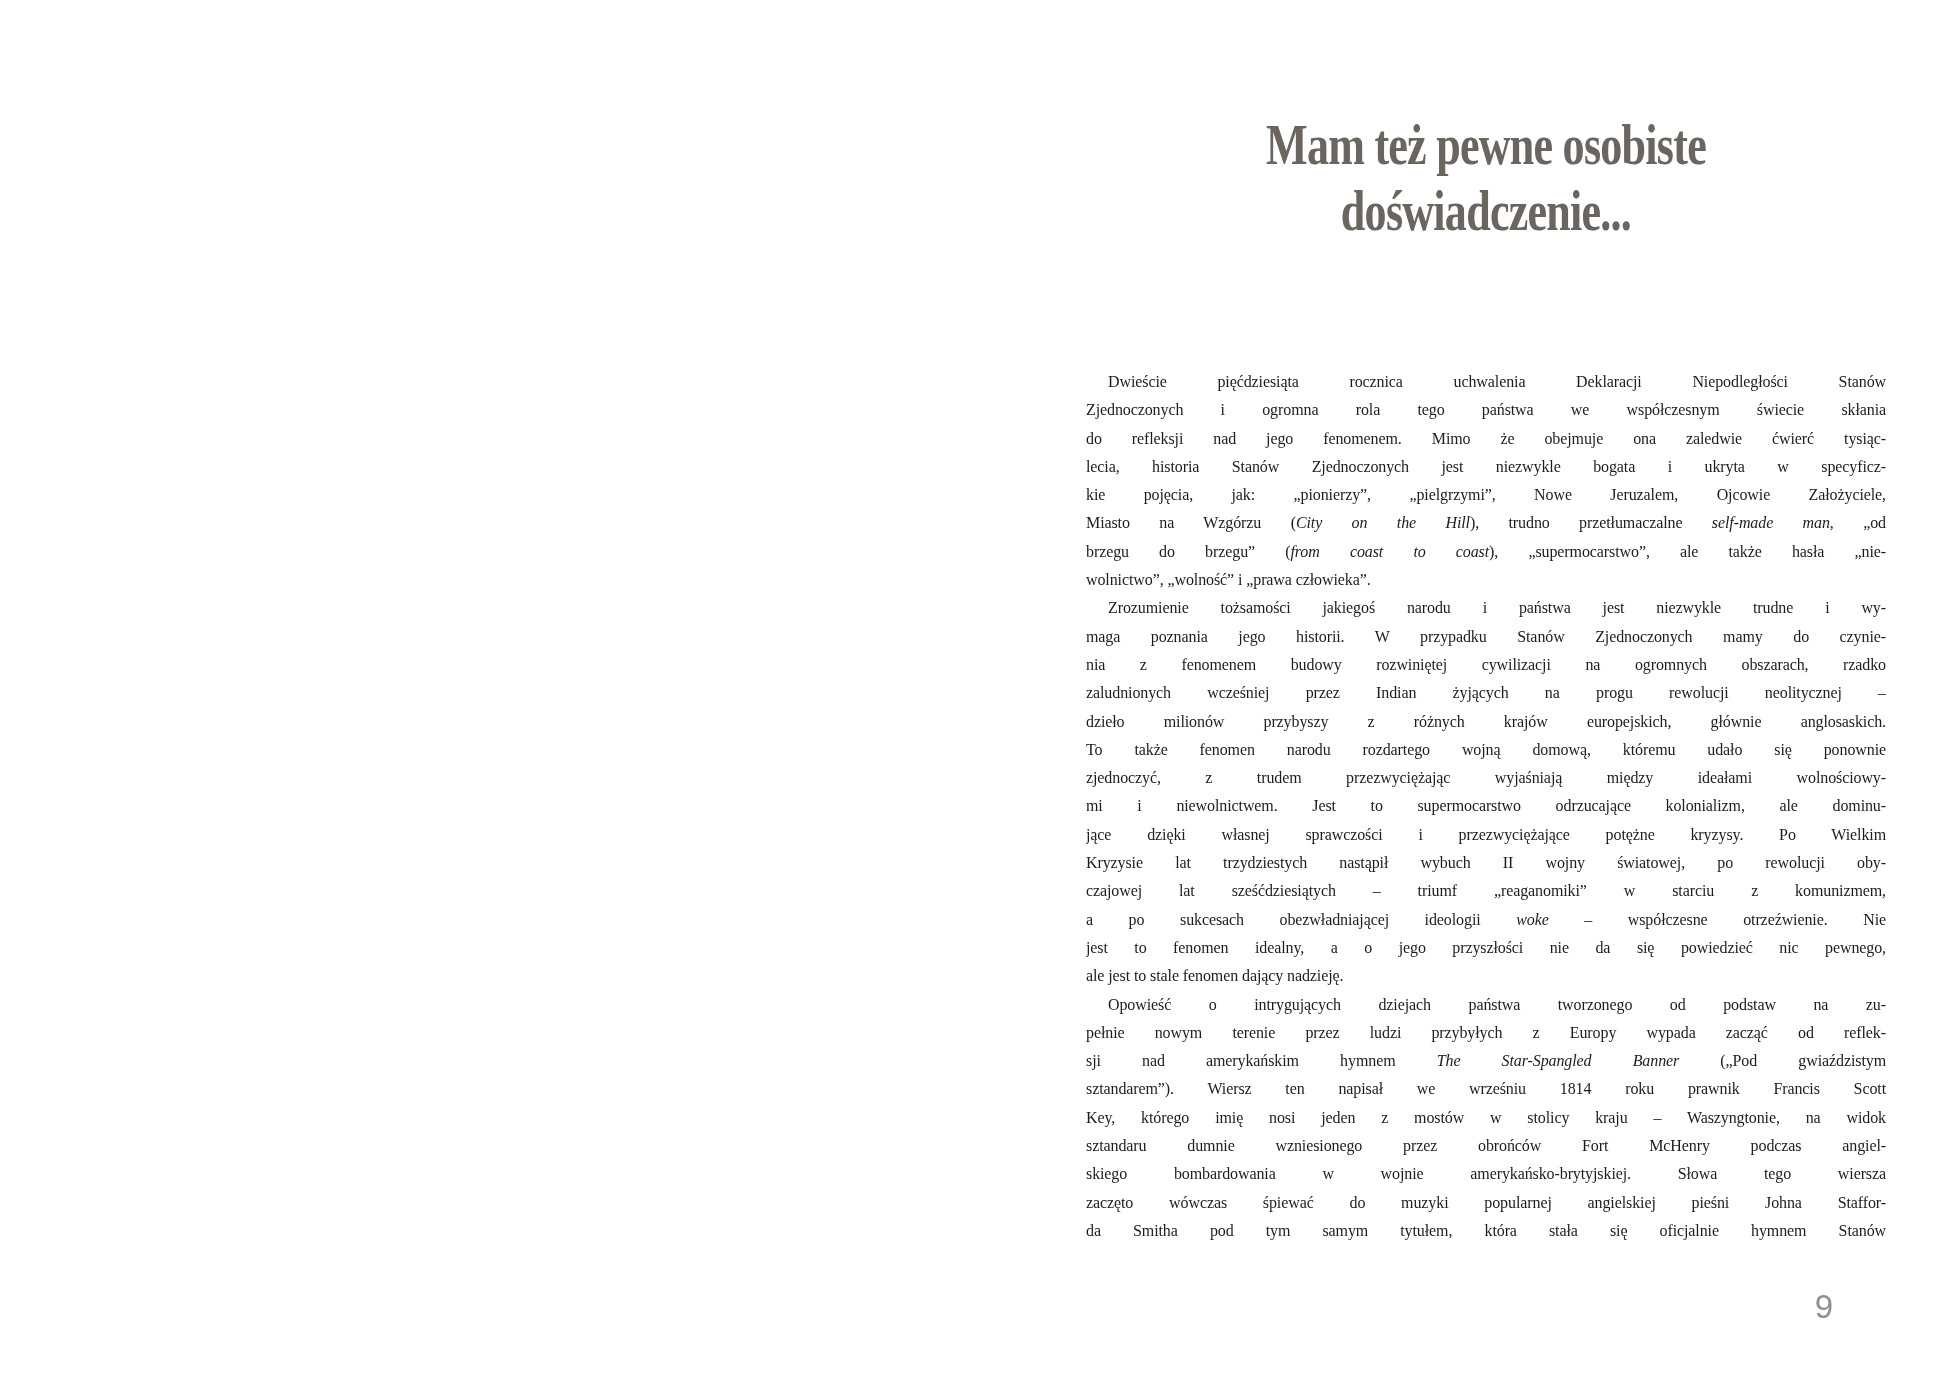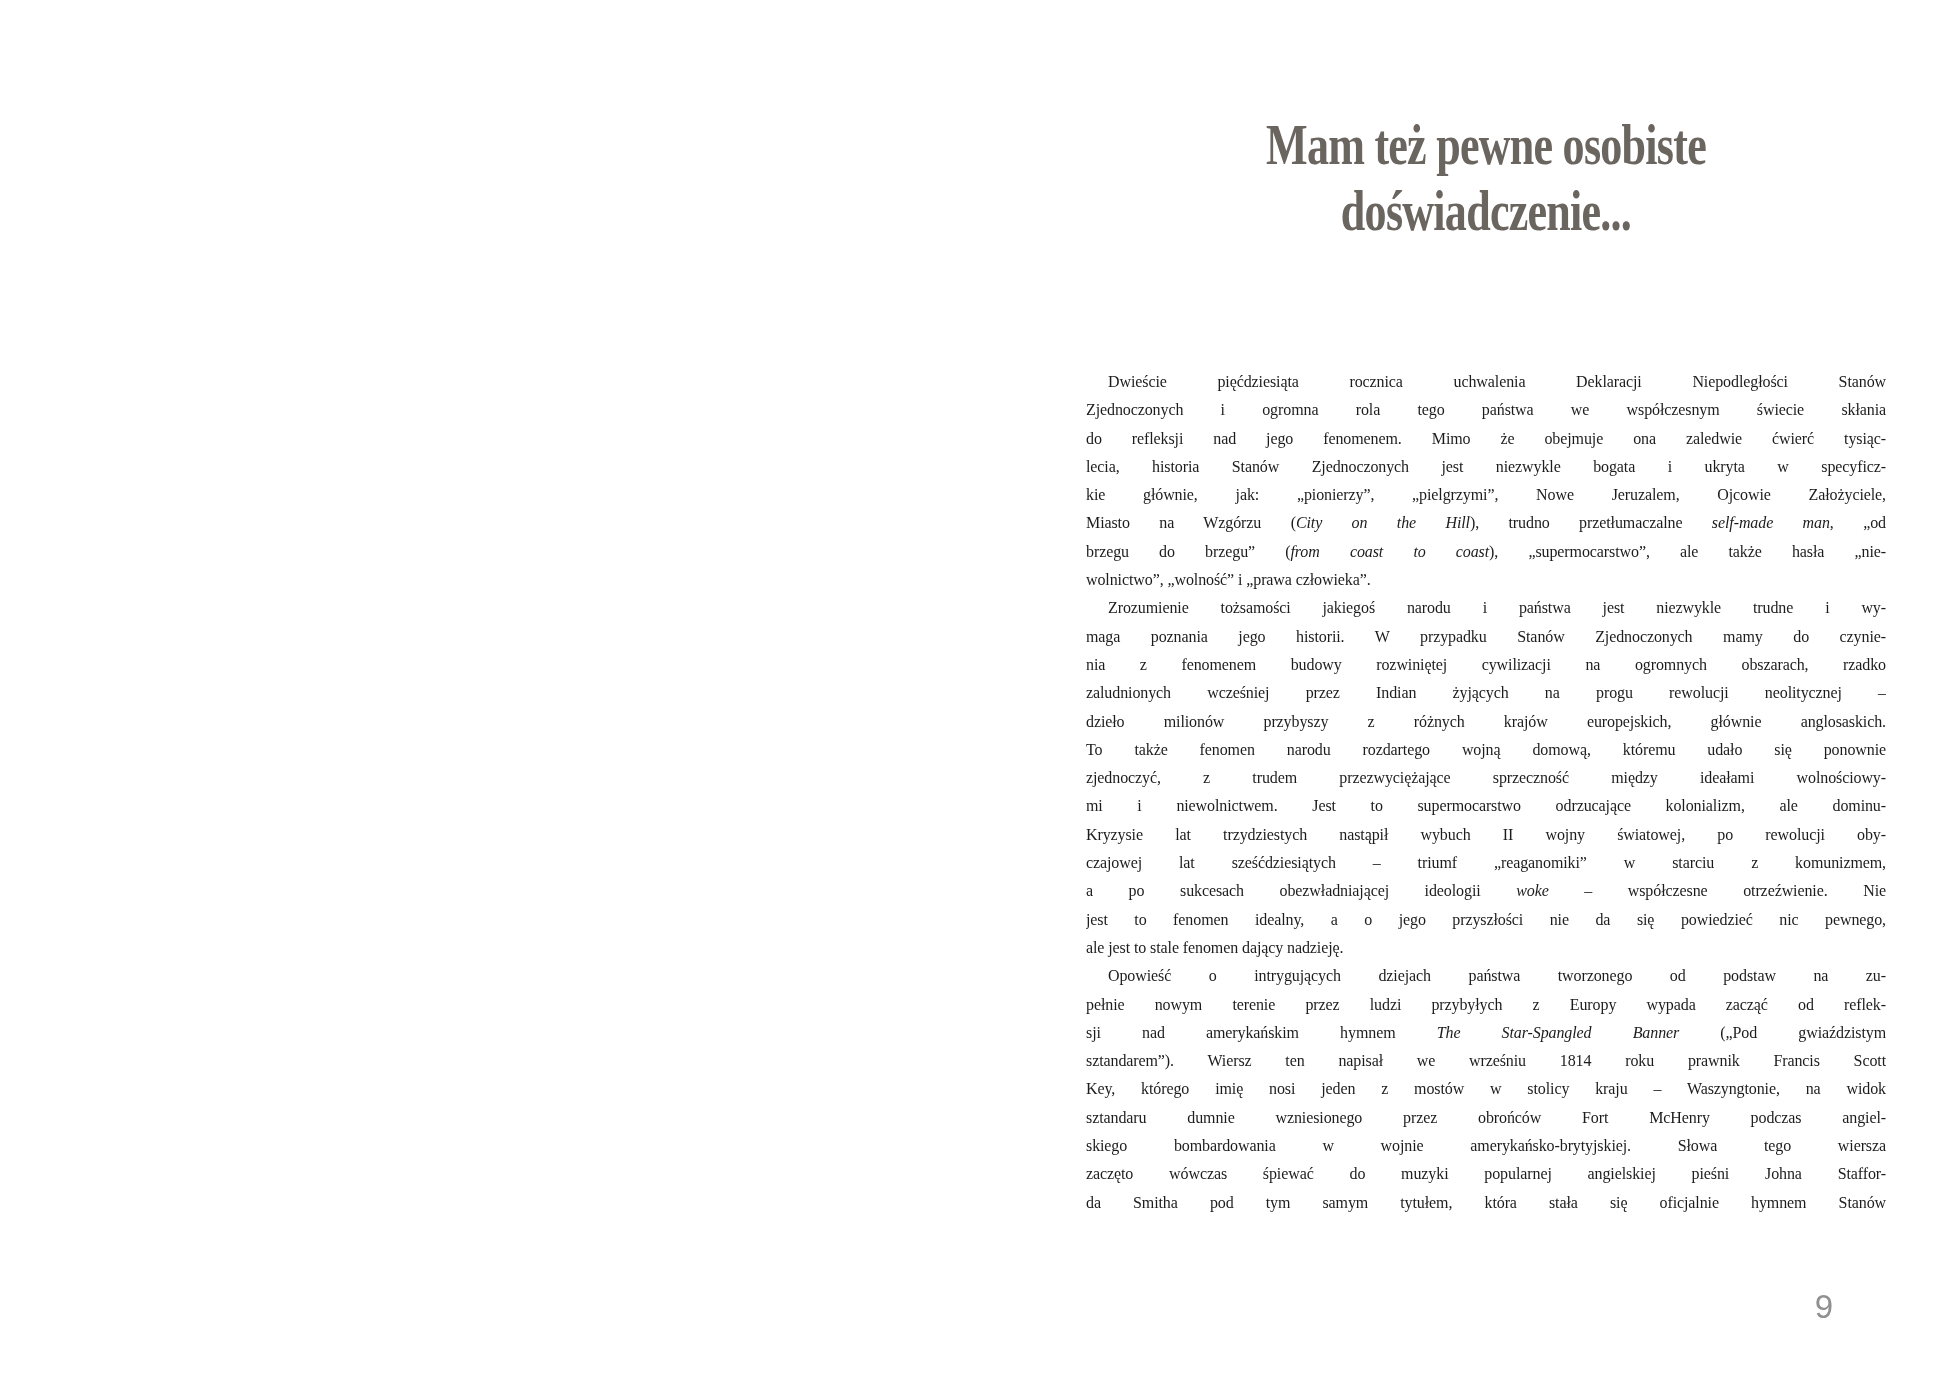--- a/index.html
+++ b/index.html
@@ -84,32 +84,33 @@
   <header class="chapter-title">
     <div>Mam też pewne osobiste</div>
     <div>doświadczenie...</div>
   </header>
 
   <main class="body-text">
       <div class="ln ind j"><span>Dwieście pięćdziesiąta rocznica uchwalenia Deklaracji Niepodległości Stanów</span></div>
       <div class="ln j"><span>Zjednoczonych i ogromna rola tego państwa we współczesnym świecie skłania</span></div>
       <div class="ln j"><span>do refleksji nad jego fenomenem. Mimo że obejmuje ona zaledwie ćwierć tysiąc-</span></div>
       <div class="ln j"><span>lecia, historia Stanów Zjednoczonych jest niezwykle bogata i ukryta w specyficz-</span></div>
-      <div class="ln j"><span>kie głównie, jak: „pionierzy”, „pielgrzymi”, Nowe Jeruzalem, Ojcowie Założyciele,</span></div>
+      <div class="ln j"><span>kie pojęcia, jak: „pionierzy”, „pielgrzymi”, Nowe Jeruzalem, Ojcowie Założyciele,</span></div>
       <div class="ln j"><span>Miasto na Wzgórzu (</span><i>City on the Hill</i><span>), trudno przetłumaczalne </span><i>self-made man</i><span>, „od</span></div>
       <div class="ln j"><span>brzegu do brzegu” (</span><i>from coast to coast</i><span>), „supermocarstwo”, ale także hasła „nie-</span></div>
       <div class="ln"><span>wolnictwo”, „wolność” i „prawa człowieka”.</span></div>
       <div class="ln ind j"><span>Zrozumienie tożsamości jakiegoś narodu i państwa jest niezwykle trudne i wy-</span></div>
       <div class="ln j"><span>maga poznania jego historii. W przypadku Stanów Zjednoczonych mamy do czynie-</span></div>
       <div class="ln j"><span>nia z fenomenem budowy rozwiniętej cywilizacji na ogromnych obszarach, rzadko</span></div>
       <div class="ln j"><span>zaludnionych wcześniej przez Indian żyjących na progu rewolucji neolitycznej –</span></div>
       <div class="ln j"><span>dzieło milionów przybyszy z różnych krajów europejskich, głównie anglosaskich.</span></div>
       <div class="ln j"><span>To także fenomen narodu rozdartego wojną domową, któremu udało się ponownie</span></div>
-      <div class="ln j"><span>zjednoczyć, z trudem przezwyciężające sprzeczność między ideałami wolnościowy-</span></div>
+      <div class="ln j"><span>zjednoczyć, z trudem przezwyciężając wyjaśniają między ideałami wolnościowy-</span></div>
       <div class="ln j"><span>mi i niewolnictwem. Jest to supermocarstwo odrzucające kolonializm, ale dominu-</span></div>
+      <div class="ln j"><span>jące dzięki własnej sprawczości i przezwyciężające potężne kryzysy. Po Wielkim</span></div>
       <div class="ln j"><span>Kryzysie lat trzydziestych nastąpił wybuch II wojny światowej, po rewolucji oby-</span></div>
       <div class="ln j"><span>czajowej lat sześćdziesiątych – triumf „reaganomiki” w starciu z komunizmem,</span></div>
       <div class="ln j"><span>a po sukcesach obezwładniającej ideologii </span><i>woke</i><span> – współczesne otrzeźwienie. Nie</span></div>
       <div class="ln j"><span>jest to fenomen idealny, a o jego przyszłości nie da się powiedzieć nic pewnego,</span></div>
       <div class="ln"><span>ale jest to stale fenomen dający nadzieję.</span></div>
       <div class="ln ind j"><span>Opowieść o intrygujących dziejach państwa tworzonego od podstaw na zu-</span></div>
       <div class="ln j"><span>pełnie nowym terenie przez ludzi przybyłych z Europy wypada zacząć od reflek-</span></div>
       <div class="ln j"><span>sji nad amerykańskim hymnem </span><i>The Star-Spangled Banner</i><span> („Pod gwiaździstym</span></div>
       <div class="ln j"><span>sztandarem”). Wiersz ten napisał we wrześniu 1814 roku prawnik Francis Scott</span></div>
       <div class="ln j"><span>Key, którego imię nosi jeden z mostów w stolicy kraju – Waszyngtonie, na widok</span></div>

